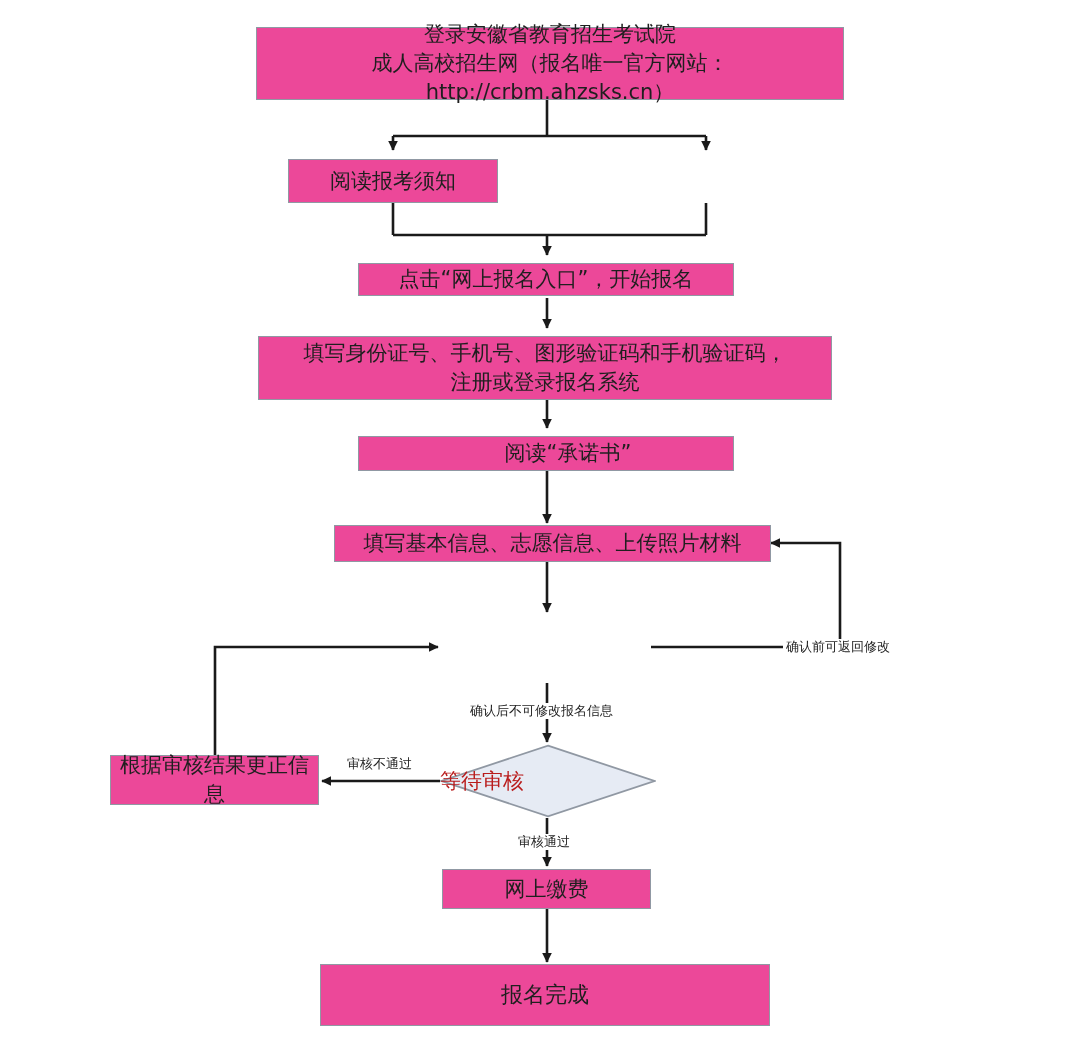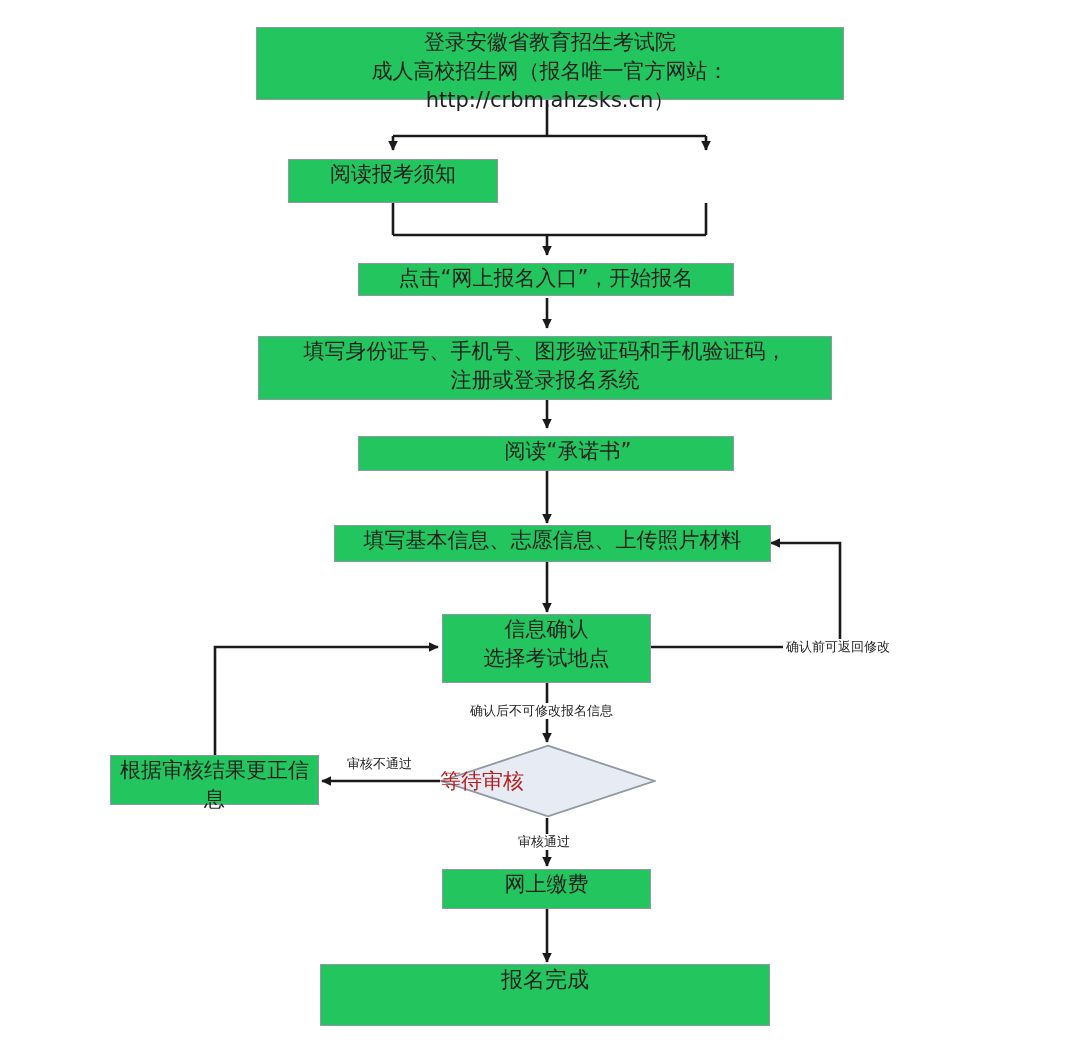--- a/index.html
+++ b/index.html
@@ -18,24 +18,24 @@
   #wires{
     position:absolute;
     left:0; top:0;
     width:1080px;
     height:1059px;
     pointer-events:none;
   }
   .node{
     position:absolute;
     box-sizing:border-box;
-    background:#22c55e;
+    background:#ec4899;
     border:1.6px solid #9098a3;
     display:flex;
-    align-items:flex-start;
+    align-items:center;
     justify-content:center;
     text-align:center;
     color:#1f1f1f;
     line-height:1.38;
     z-index:3;
   }
   .node .txt{
     display:block;
     width:100%;
     padding:0 6px;
@@ -140,24 +140,20 @@
   </div>
 
   <div class="node f21" style="left:358px; top:436px; width:376px; height:35px;padding-left:44px;">
     <span class="txt">阅读“承诺书”</span>
   </div>
 
   <div class="node f21" style="left:334px; top:525px; width:437px; height:37px;">
     <span class="txt">填写基本信息、志愿信息、上传照片材料</span>
   </div>
 
-  <div class="node f21" style="left:442px; top:614px; width:209px; height:69px;">
-    <span class="txt">信息确认
-选择考试地点</span>
-  </div>
 
   <div class="node f20" style="left:110px; top:755px; width:209px; height:50px;">
     <span class="txt">根据审核结果更正信息</span>
   </div>
 
   <div class="diamond" style="left:440px; top:744px; width:216px; height:74px;">
     <svg class="dshape" viewBox="0 0 216 74" preserveAspectRatio="none" aria-hidden="true">
       <polygon points="108,1.6 214.4,37 108,72.4 1.6,37" fill="#e6ebf4" stroke="#9098a3" stroke-width="1.8"></polygon>
     </svg>
     <span class="dlabel">等待审核</span>

